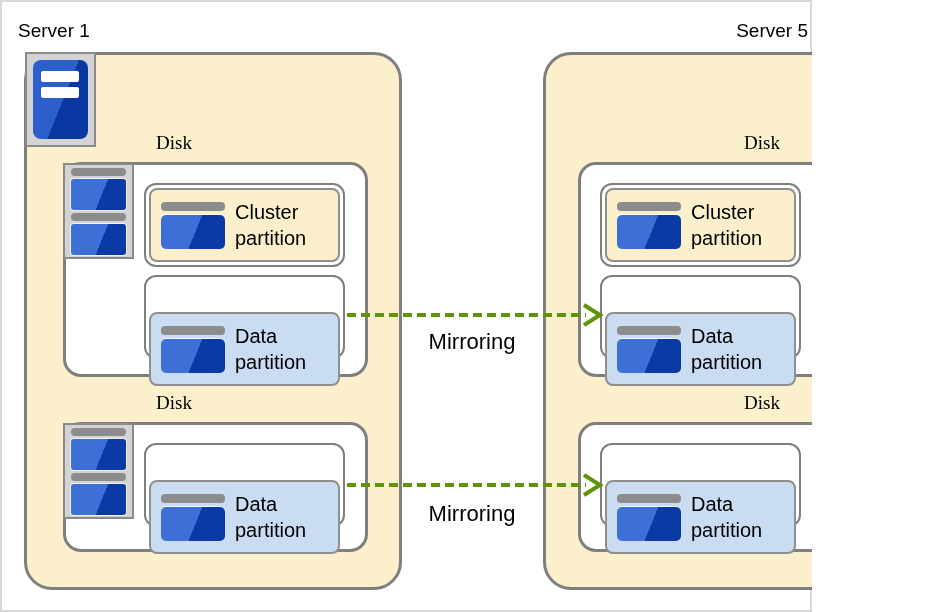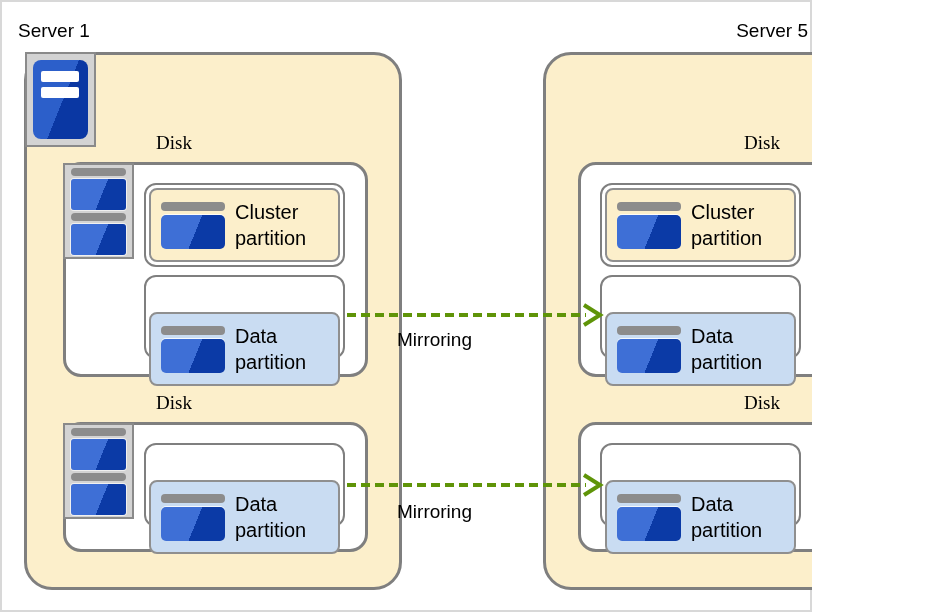--- a/index.html
+++ b/index.html
@@ -71,21 +71,21 @@
     background:linear-gradient(112deg, var(--blue-light,#3e6fd6) 53%, var(--blue-dark,#0b3aa6) 53%);
     box-shadow:0 -1px 0 rgba(255,255,255,.8); }
   .part-label { font-size:20px; line-height:26px; }
 
   .arrow { position:absolute; width:258px; height:26px; }
   .pos-arrow1 { left:346px; top:302px; }
   .pos-arrow2 { left:346px; top:472px; }
   .dash { stroke:var(--arrow-green,#5f9408); stroke-width:4; stroke-dasharray:9 5; }
   .head { stroke:var(--arrow-green,#5f9408); stroke-width:4; fill:none; }
 
-  .mirror-label { position:absolute; width:150px; font-size:19px; }
+  .mirror-label { position:absolute; width:150px; text-align:center; font-size:22px; }
   .pos-m1 { left:397px; top:329px; }
   .pos-m2 { left:397px; top:501px; }
 </style>
 </head>
 <body>
 
 <div class="canvas">
 
   <div class="page-title t-left">Server 1</div>
   <div class="page-title t-right">Server 5</div>

